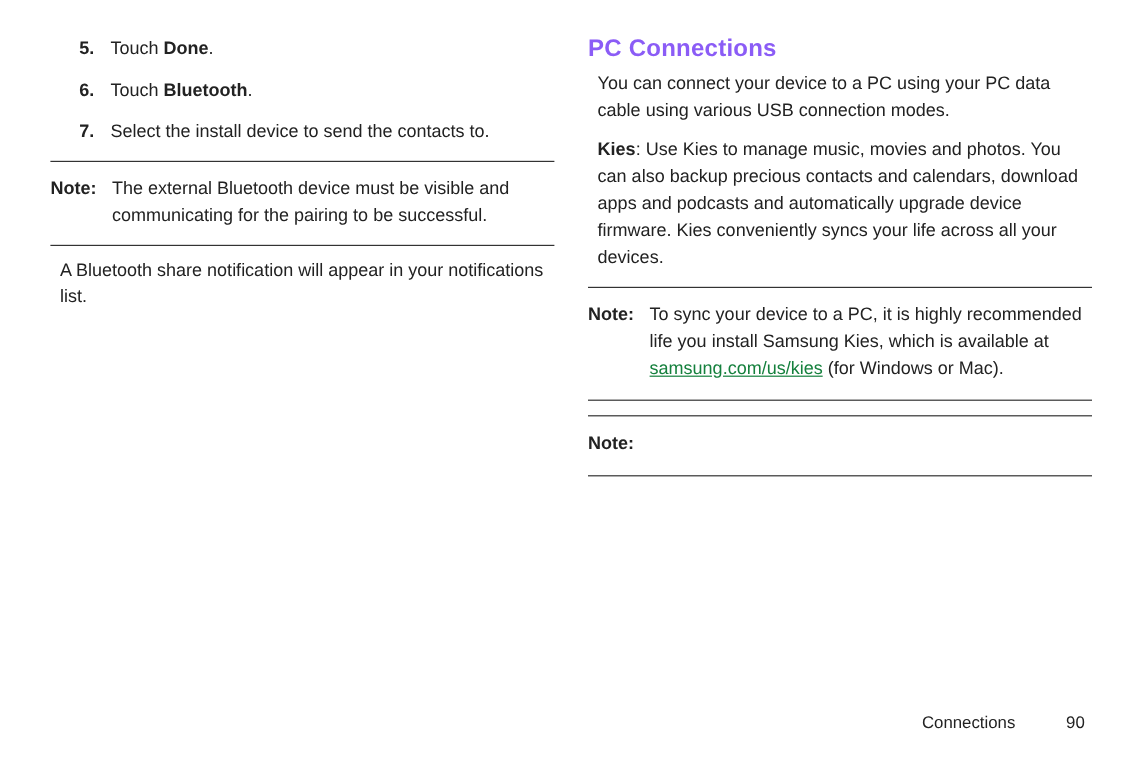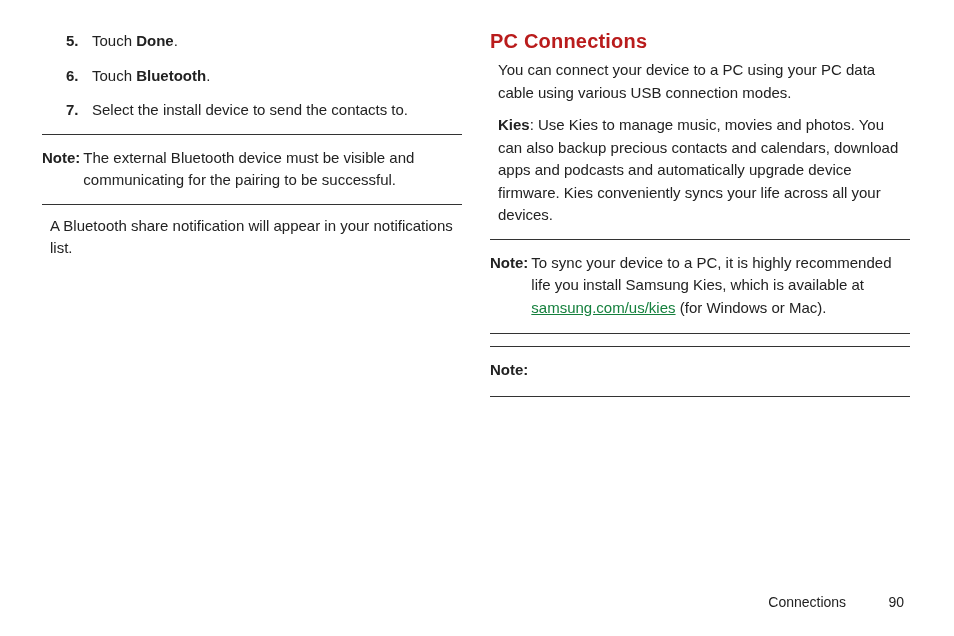--- a/index.html
+++ b/index.html
@@ -52,30 +52,30 @@
       display: flex;
       line-height: 1.5;
       padding: 2px 0;
     }
     .note-label {
       font-weight: bold;
       flex-shrink: 0;
     }
     .note-body {
       flex: 1;
-      margin-left: 3px;
+      margin-left: 13px;
     }
     .plain-para {
       padding-left: 8px;
       padding-right: 4px;
       line-height: 1.5;
       margin-top: 1px;
     }
     .section-header {
-      color: #b91c1c;
+      color: #8b5cf6;
       font-weight: 800;
       font-size: 20px;
       margin-bottom: 6px;
       letter-spacing: 0.2px;
       font-stretch: condensed;
     }
     .right-para {
       line-height: 1.5;
       padding: 0 4px 0 8px;
       margin-bottom: 10px;

